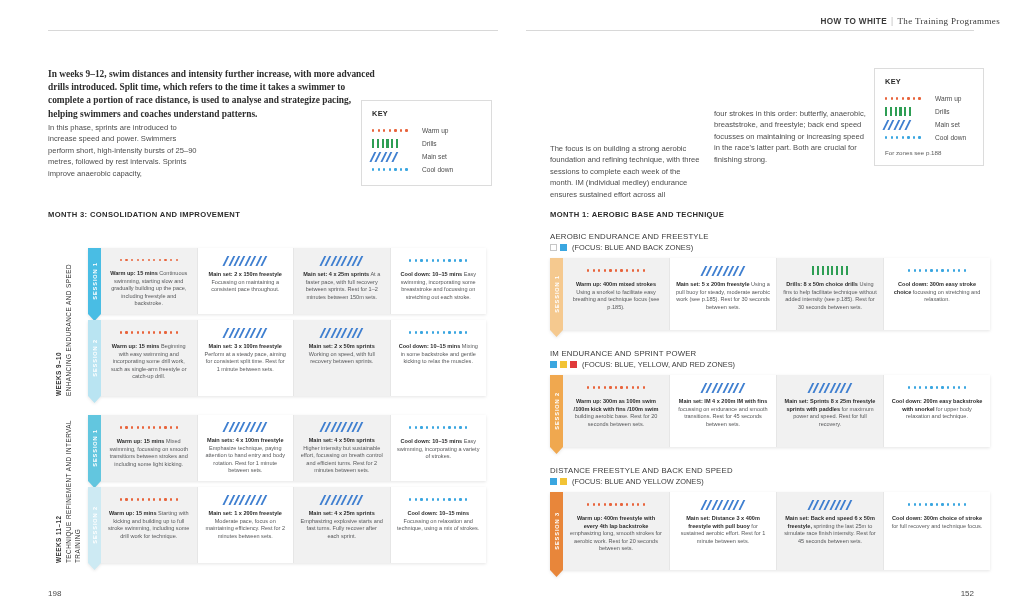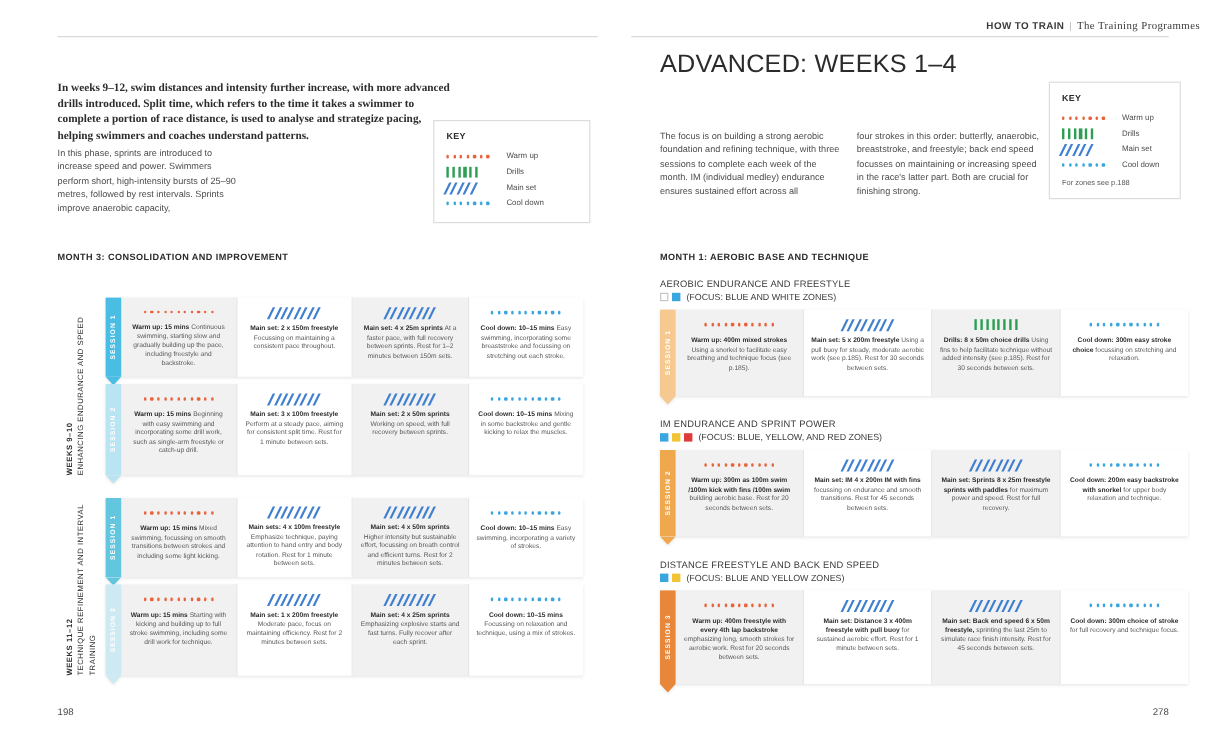--- a/index.html
+++ b/index.html
@@ -513,29 +513,28 @@
             </div>
           </div>
         </div>
       </div>
 
     <div class="folio" style="left:48px;">198</div>
   </div>
 
   <div class="page page-right">
     <div class="runhead">
-      <span class="rh-a">HOW TO TRAIN</span><span class="rh-sep">|</span><span class="rh-b">The Training Programmes</span>
+      <span class="rh-a">HOW TO WHITE</span><span class="rh-sep">|</span><span class="rh-b">The Training Programmes</span>
     </div>
     <div class="rule rule-r"></div>
 
-    <div class="title" style="left:38px; top:42px;">ADVANCED: WEEKS 1–4</div>
 
 
     <div class="bodycols" style="left:38px; top:108px; width:322px;">
-      <p style="width:150px;">The focus is on building a strong aerobic foundation and refining technique, with three sessions to complete each week of the month. IM (individual medley) endurance ensures sustained effort across all</p>
+      <p style="width:150px;margin-top:35px;">The focus is on building a strong aerobic foundation and refining technique, with three sessions to complete each week of the month. IM (individual medley) endurance ensures sustained effort across all</p>
       <p style="width:152px;">four strokes in this order: butterfly, anaerobic, breaststroke, and freestyle; back end speed focusses on maintaining or increasing speed in the race's latter part. Both are crucial for finishing strong.</p>
     </div>
 
     <div class="keybox" style="left:362px; top:68px; width:110px;">
       <div class="key-title">KEY</div>
       <div id="key-right">
           <div class="key-row">
             <span class="key-swatch">
               <span class="pat" style="gap: 3.4px;">
                 <span class="dot" style="background: rgb(232, 100, 60);"></span>
@@ -593,21 +592,21 @@
     </div>
 
     <div class="month-head" style="left:38px; top:210px;">MONTH 1: AEROBIC BASE AND TECHNIQUE</div>
 
     <div id="right-blocks">
         <div style="position: absolute; left: 38px; top: 232px;">
           <div class="block-head">AEROBIC ENDURANCE AND FREESTYLE</div>
           <div class="focus-line">
             <span class="zone-sw" style="background: rgb(255, 255, 255); border: 1px solid rgb(198, 198, 198);"></span>
             <span class="zone-sw" style="background: rgb(58, 166, 224);"></span>
-            <span style="margin-left: 2px;">(FOCUS: BLUE AND WHITE ZONES)</span>
+            <span style="margin-left: 2px;">(FOCUS: BLUE AND BACK ZONES)</span>
           </div>
         </div>
         <div class="srow" style="left: 38px; top: 258px; width: 440px; height: 72px;">
           <div class="stab">
             <div class="stab-body" style="background: rgb(245, 201, 143);"></div>
             <div class="stab-arrow" style="background: rgb(245, 201, 143);"></div>
             <span>SESSION 1</span>
           </div>
           <div class="cells rr">
             <div class="cell shade">
@@ -840,15 +839,15 @@
                   <span class="dot" style="background: rgb(58, 166, 224);"></span>
                   <span class="dot" style="background: rgb(58, 166, 224);"></span>
                 </span>
               </div>
               <div class="ctext"><b>Cool down: 300m choice of stroke</b> for full recovery and technique focus.</div>
             </div>
           </div>
         </div>
       </div>
 
-    <div class="folio" style="right:50px;">278</div>
+    <div class="folio" style="right:50px;">152</div>
   </div>
 </div>
 
 </body></html>

